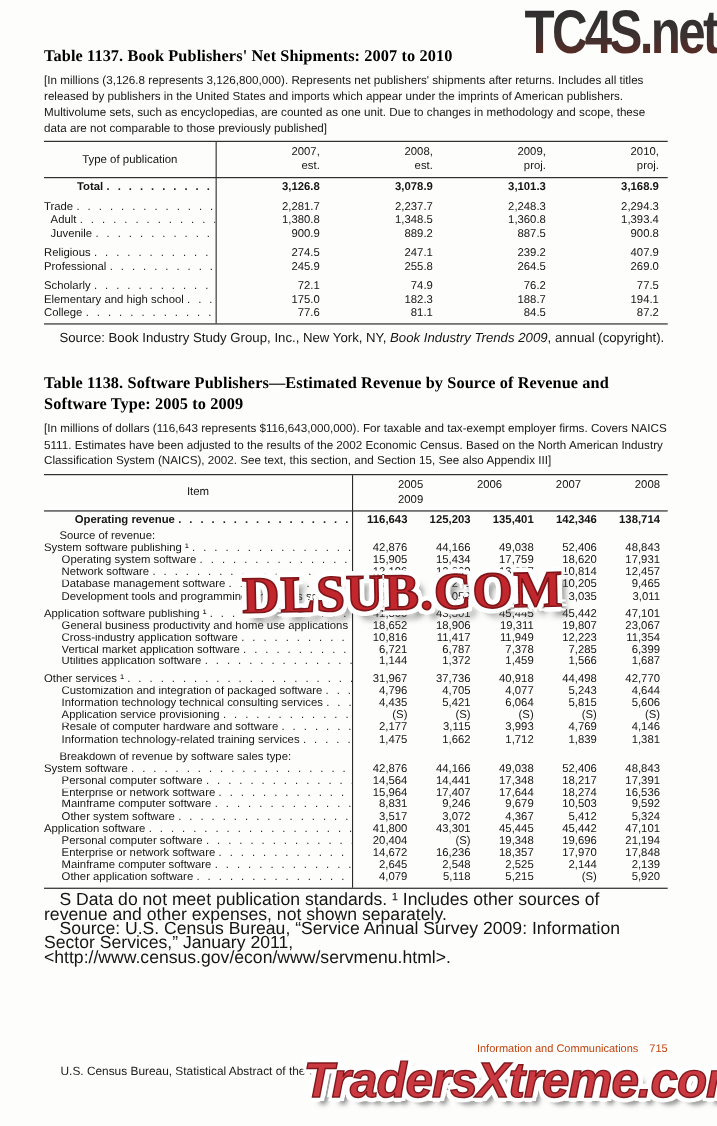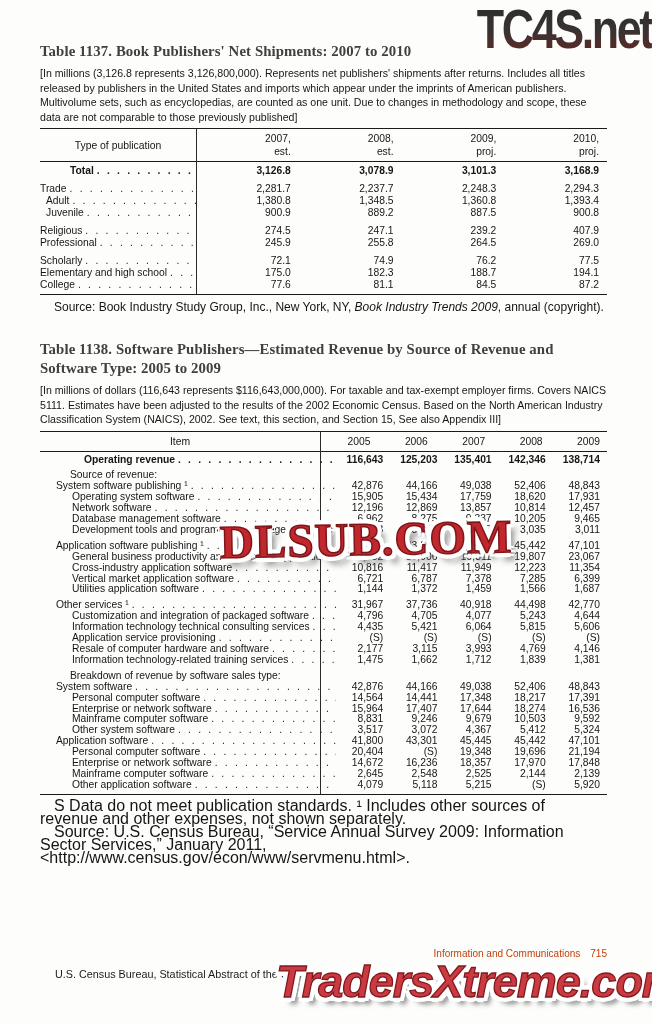--- a/index.html
+++ b/index.html
@@ -7,45 +7,45 @@
   .page {
     position:relative; width:652px; height:1024px; background:#fdfdfc;
     font-family:"Liberation Sans", sans-serif; color:#151515; overflow:hidden;
     margin:0 auto;
   }
   .content { position:absolute; left:40px; top:42px; width:567px; }
 
   
   .t-title {
     font-family:"Liberation Serif", serif; font-weight:bold;
-    font-size:14.8px; line-height:19px; color:#404040; margin-bottom:5px;
+    font-size:14.8px; line-height:19px; color:#000000; margin-bottom:5px;
     letter-spacing:.1px;
   }
   .note { font-size:10.6px; line-height:14.5px; color:#161616; margin-bottom:4px; }
 
   
   .t-table { position:relative; border-top:1px solid #1a1a1a; border-bottom:1.5px solid #1a1a1a; margin-top:2px; }
   .vline { position:absolute; top:0; bottom:0; width:1px; background:#2a2a2a; }
   .t1137 .vline { left:156px; }
   .t1138 .vline { left:280px; }
 
   .t-head { display:flex; border-bottom:1.5px solid #1a1a1a; align-items:stretch; }
   .t1137 .stub-h { width:156px; display:flex; align-items:center; justify-content:center; font-size:10.4px; }
   .t1138 .stub-h { width:280px; display:flex; align-items:center; justify-content:center; font-size:10.4px; }
   .head-cols { flex:1; display:grid; align-items:center; padding:3px 0; }
   .t1137 .head-cols { grid-template-columns:repeat(4,1fr); }
-  .t1138 .head-cols { grid-template-columns:repeat(5,1fr); }
+  .t1138 .head-cols { grid-template-columns:repeat(4,1fr); }
   .head-cell { text-align:right; font-size:10.3px; line-height:13px; }
   .t1137 .head-cell { padding-right:8px; }
   .t1138 .head-cell { padding-right:7px; }
 
   .t-body { padding:3px 0 3px 0; }
   .t-row { display:flex; align-items:baseline; }
   .t1137 .t-row { line-height:12px; }
-  .t1138 .t-row { line-height:10.9px;margin-left:16px; }
+  .t1138 .t-row { line-height:10.9px; }
   .t-row.gap { margin-top:6px; }
   .t1138 .t-row.gap { margin-top:5px; }
   .t-row.bold { font-weight:bold; }
   .stub { display:flex; align-items:baseline; overflow:hidden; }
   .t1137 .stub { width:156px; }
   .t1138 .stub { width:280px; }
   .row-label { white-space:nowrap; font-size:10.3px; }
   .dots { flex:1 1 auto; overflow:hidden; white-space:nowrap; font-size:10.3px; letter-spacing:2.2px; padding:0 5px 0 3px; color:#1d1d1d; }
   .vals { flex:1; display:grid; }
   .t1137 .vals { grid-template-columns:repeat(4,1fr); }

